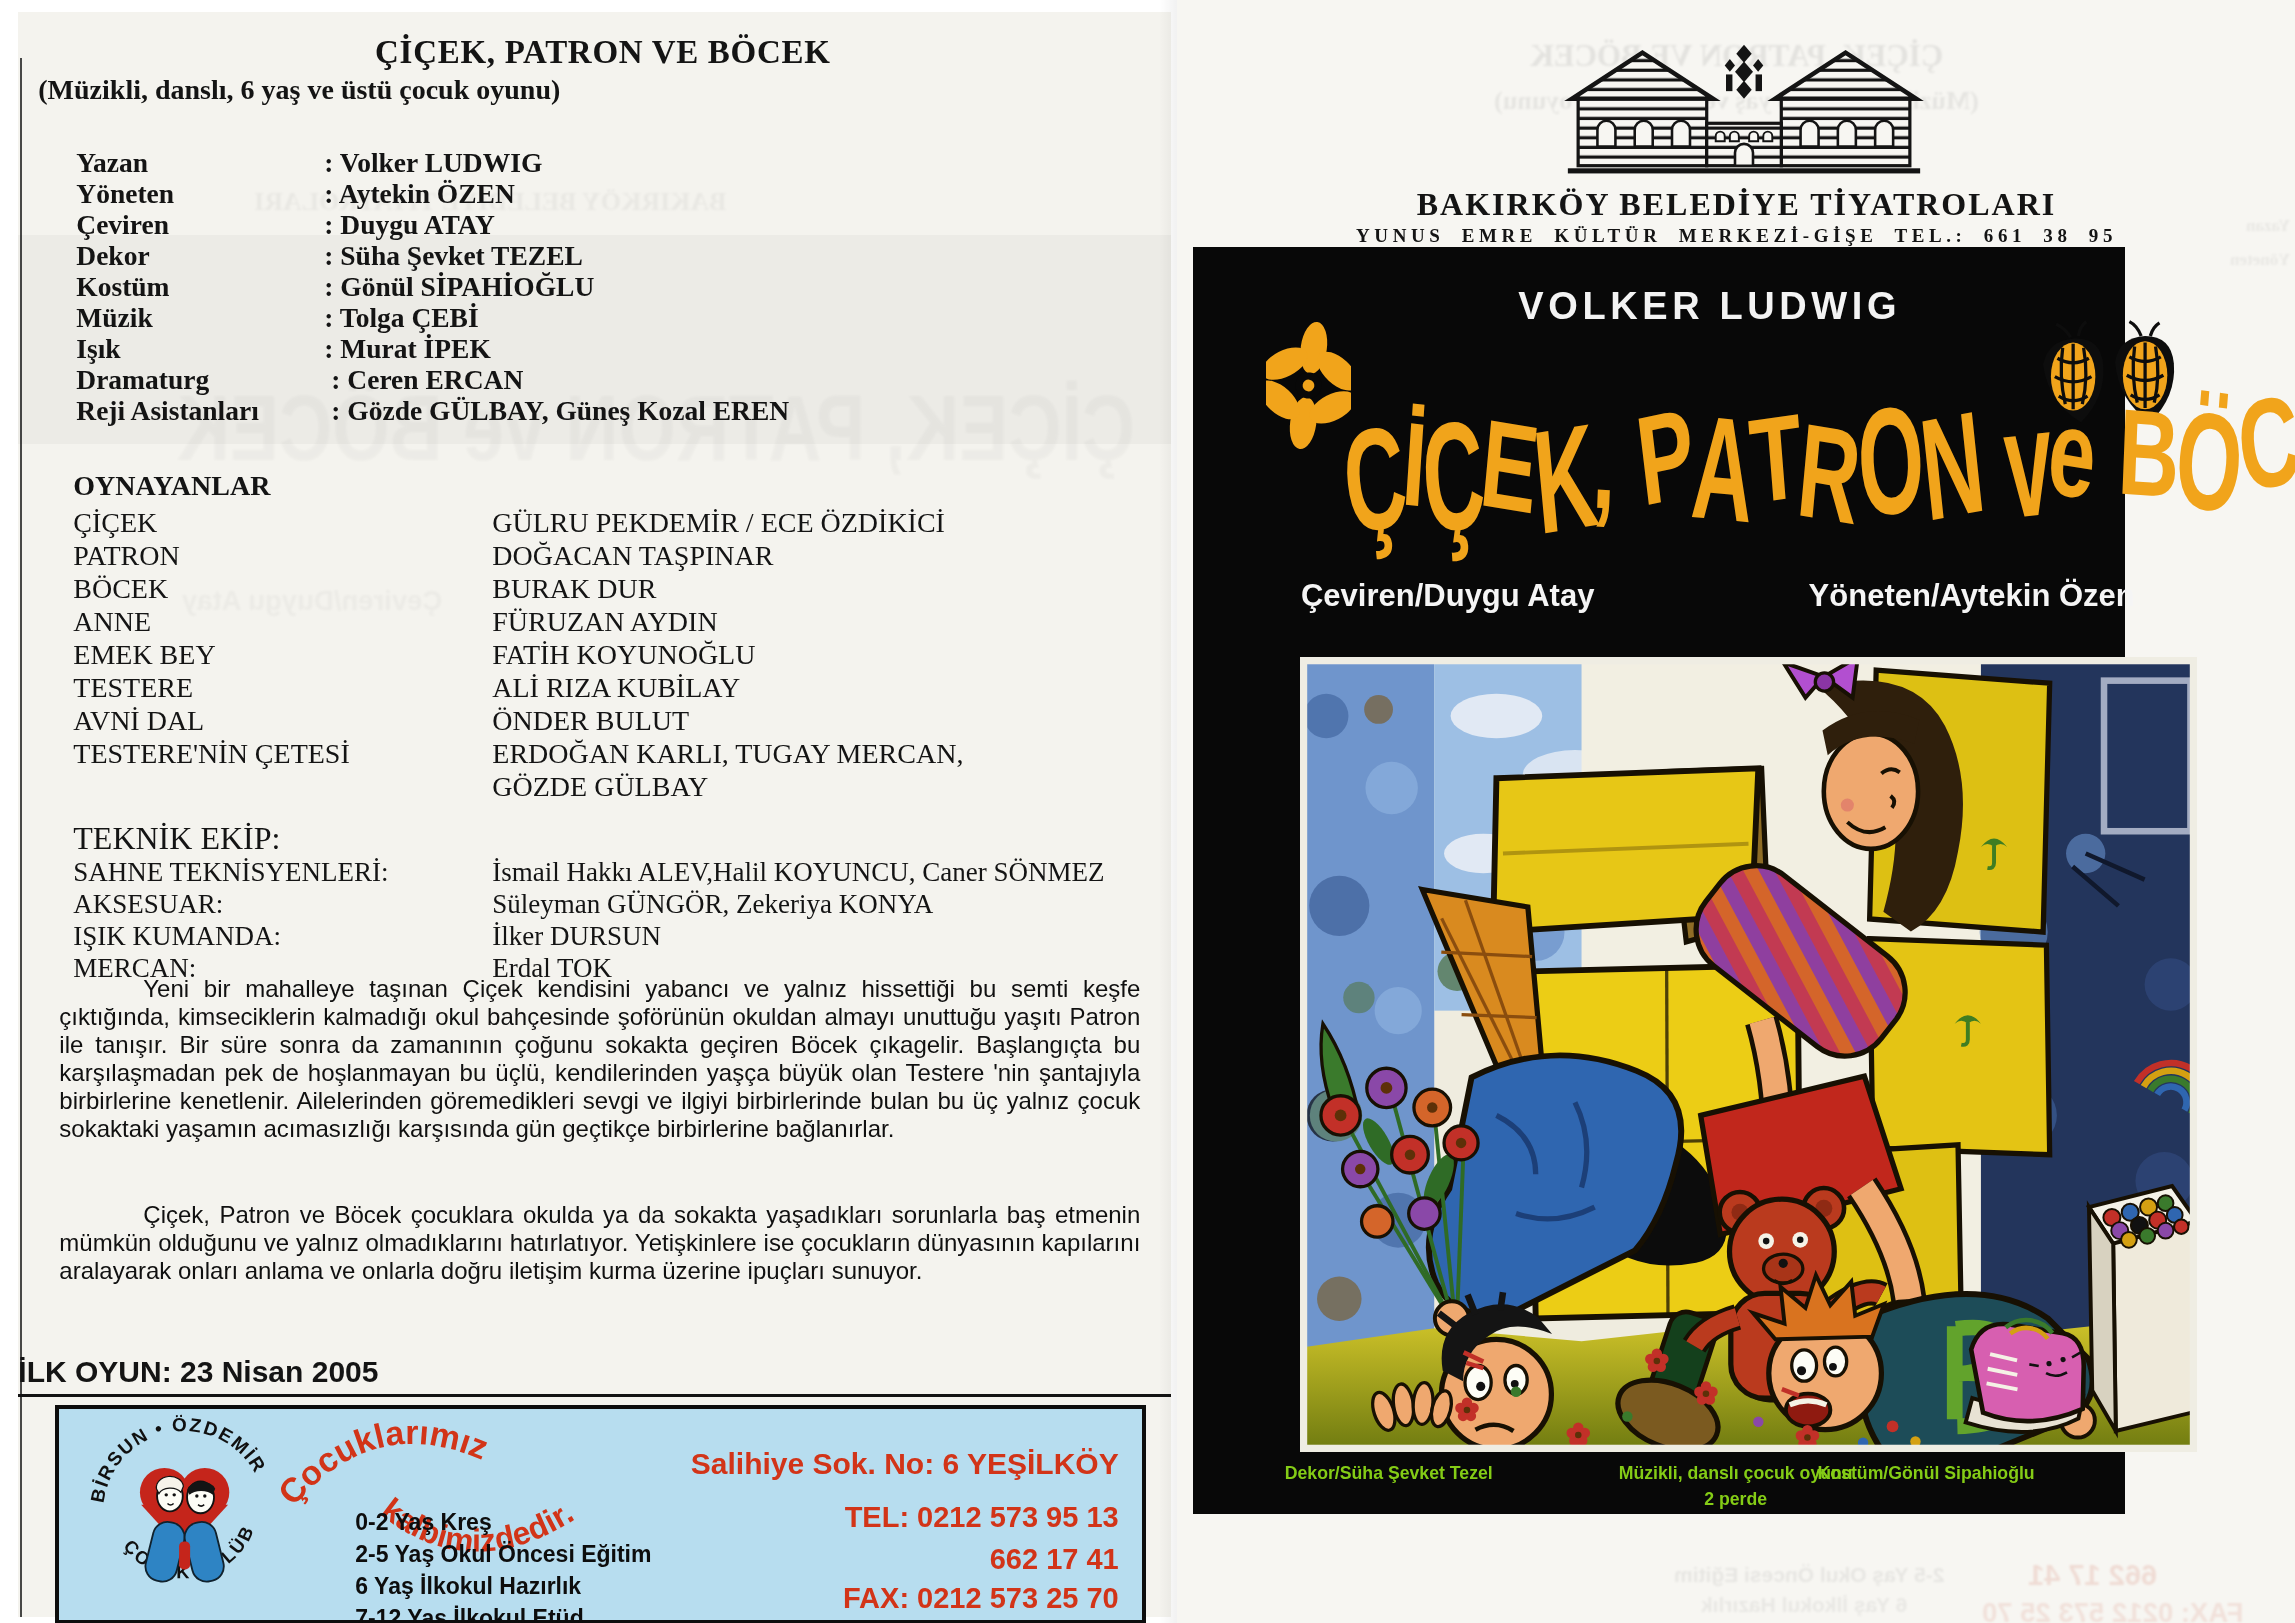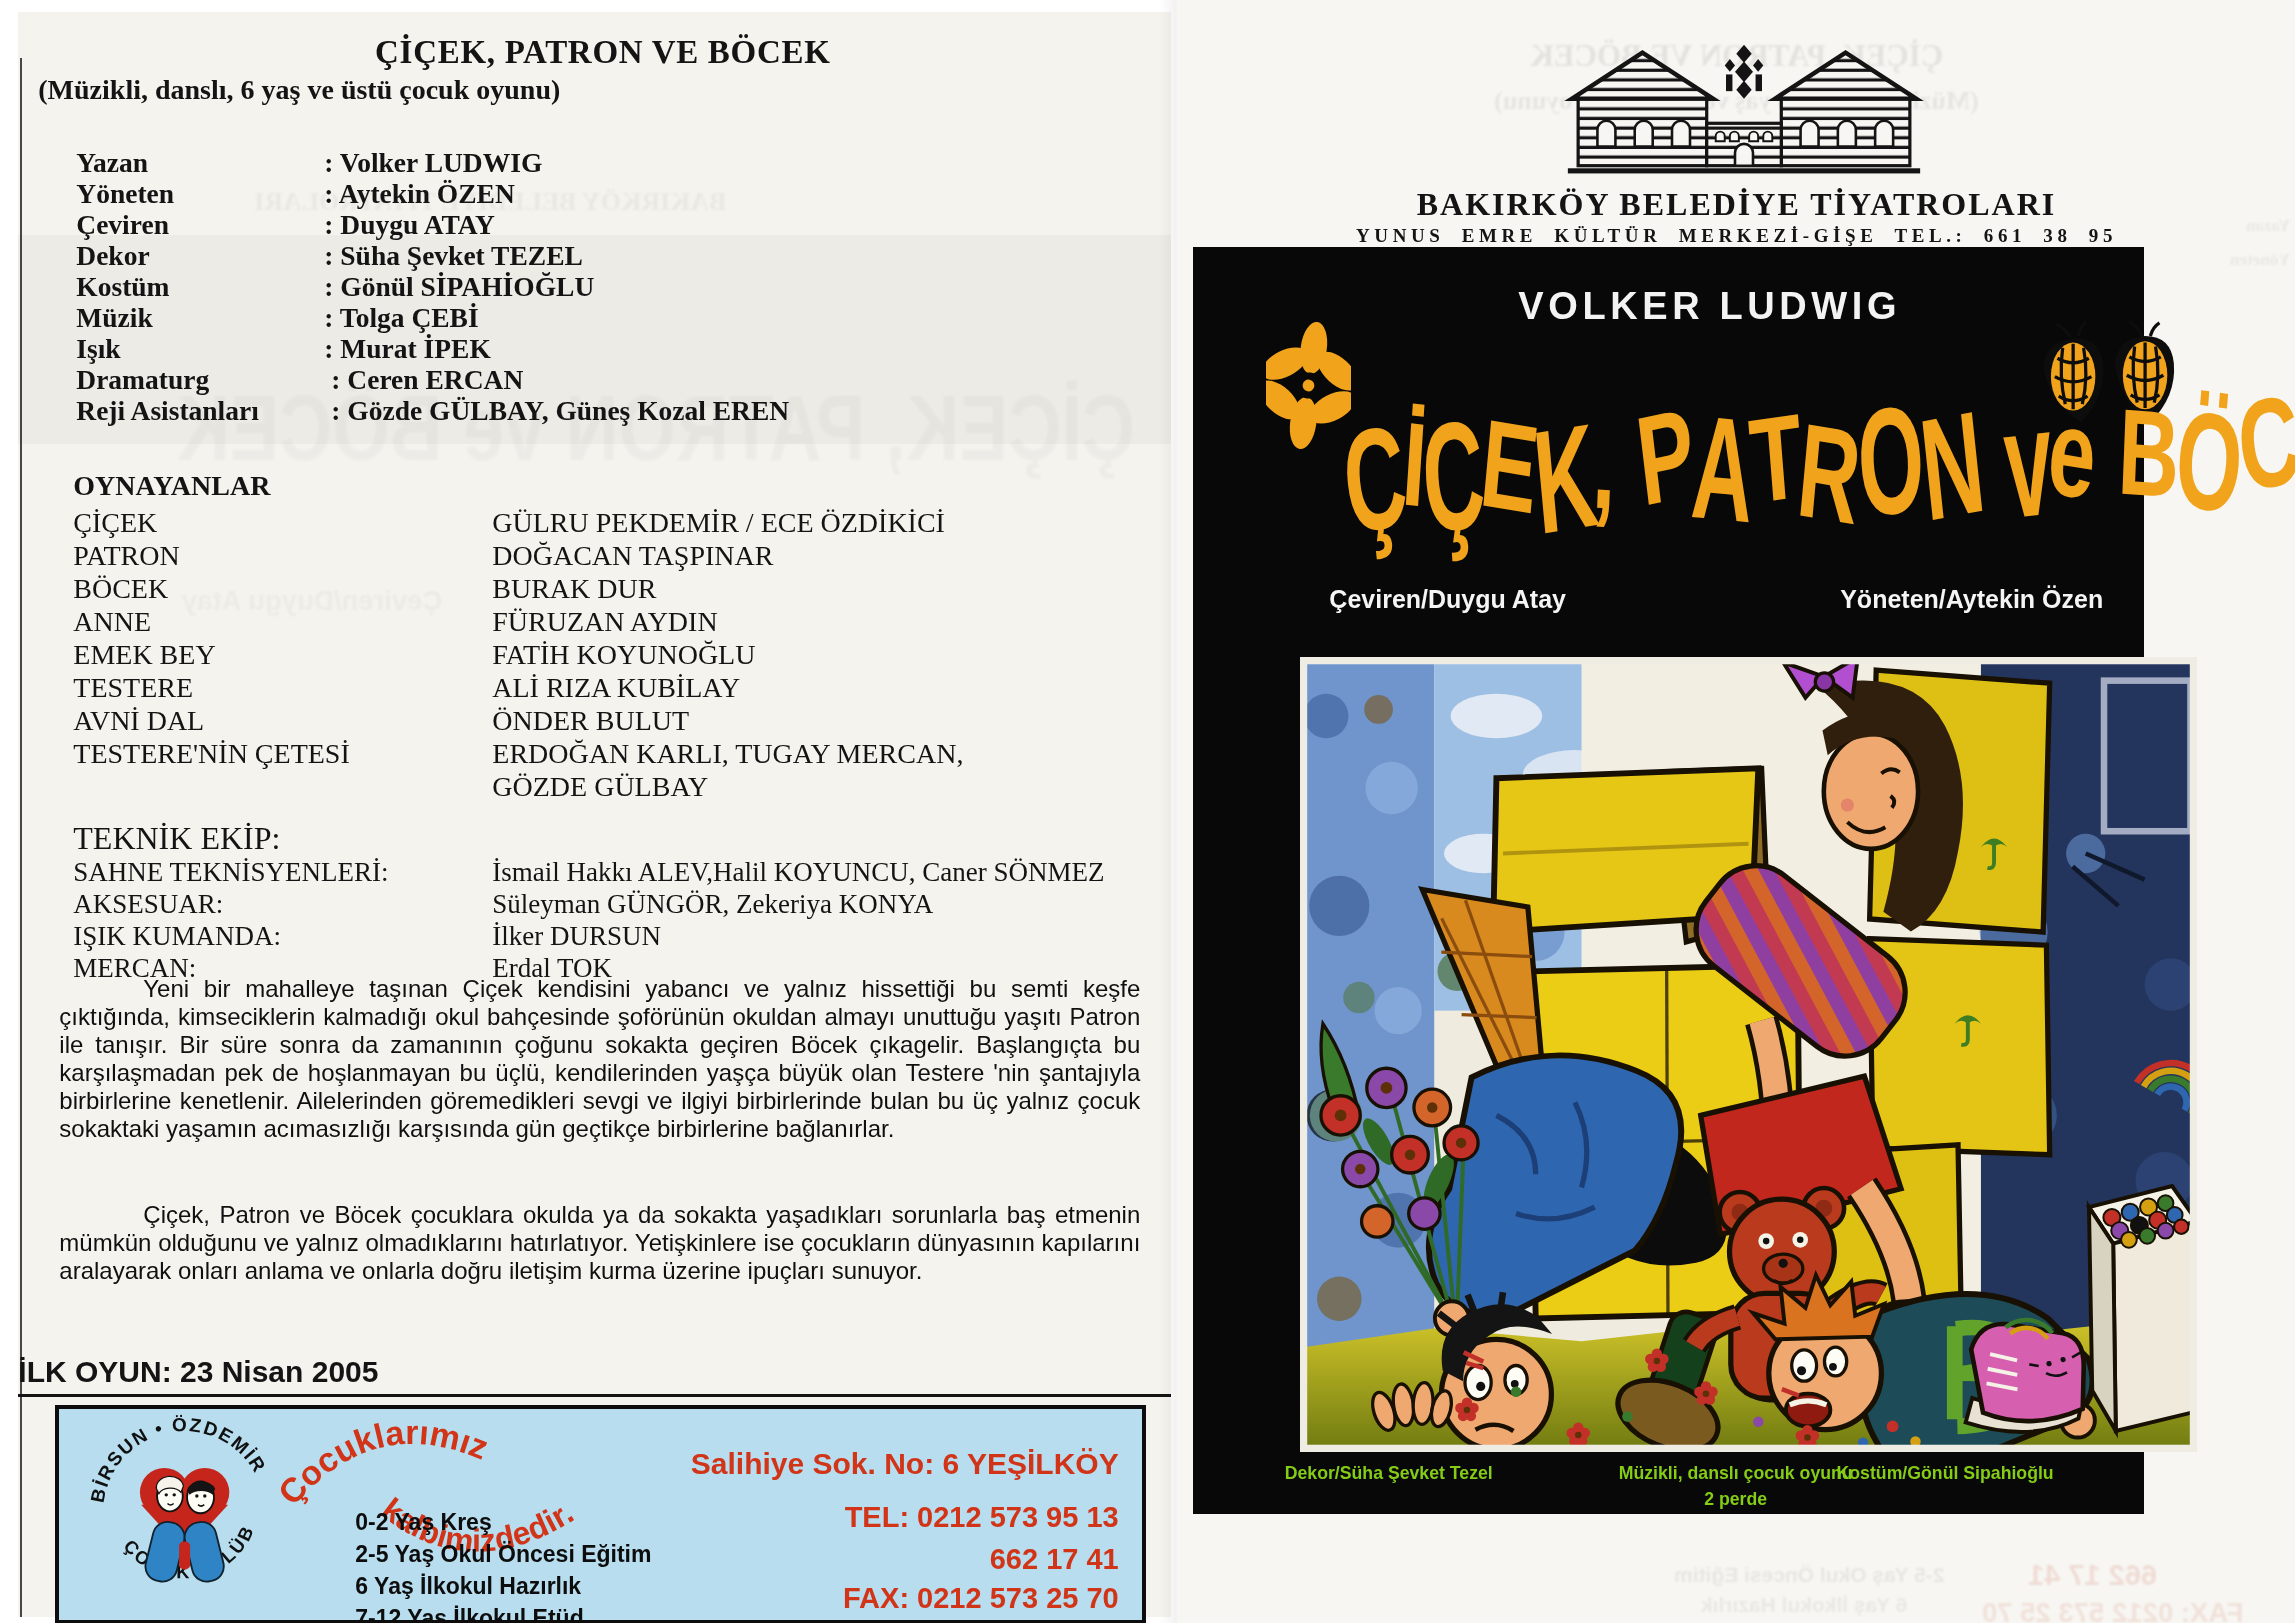--- a/index.html
+++ b/index.html
@@ -42,30 +42,30 @@
   .programs{position:absolute;left:296px;top:97px;font-family:"Liberation Sans",sans-serif;
             font-weight:bold;font-size:23px;line-height:32px;color:#0d0d0d;}
   .ad-red{position:absolute;right:23.6px;text-align:right;color:#d23418;
           font-family:"Liberation Sans",sans-serif;font-weight:bold;font-size:29px;white-space:nowrap;}
   
   .page-right{position:absolute;left:1177px;top:0px;width:1119px;height:1623px;background:#f7f6f2;}
   .org-name{position:absolute;top:186px;left:0;width:100%;text-align:center;
             font-weight:bold;font-size:32px;letter-spacing:2px;white-space:nowrap;}
   .org-sub{position:absolute;top:225px;left:0;width:100%;text-align:center;
            font-weight:bold;font-size:19px;letter-spacing:4.6px;word-spacing:7.9px;white-space:nowrap;}
-  .poster{position:absolute;left:15.7px;top:247px;width:932px;height:1267px;background:#080808;padding-left:19px;}
+  .poster{position:absolute;left:15.7px;top:247px;width:932px;height:1267px;background:#080808;}
   .poster-author{position:absolute;top:38px;left:0;width:1034px;text-align:center;color:#f3f3f3;
                  font-family:"Liberation Sans",sans-serif;font-weight:bold;font-size:38px;letter-spacing:4.6px;}
   .poster-title{position:absolute;top:111px;left:19.6px;width:1053px;height:216px;line-height:216px;
                 text-align:center;color:#f1a41b;font-family:"Liberation Sans",sans-serif;font-weight:bold;
                 font-size:113px;white-space:nowrap;letter-spacing:-3.9px;
                 transform:scaleX(.75) rotate(-1deg);}
   .poster-title span{display:inline-block;}
-  .p-credit{position:absolute;top:338px;color:#f5f5f5;font-family:"Liberation Sans",sans-serif;
-            font-weight:bold;font-size:25px;white-space:nowrap;transform:translateX(-50%);}
+  .p-credit{position:absolute;top:331px;color:#f5f5f5;font-family:"Liberation Sans",sans-serif;
+            font-weight:bold;font-size:31px;white-space:nowrap;transform:translateX(-50%);}
   .p-cap{position:absolute;color:#84cc16;font-family:"Liberation Sans",sans-serif;
          font-weight:bold;font-size:17.7px;white-space:nowrap;}
   .illus{position:absolute;left:107px;top:410px;width:897px;height:795px;}
   
   .ghost{position:absolute;white-space:nowrap;color:#5a5a5a;pointer-events:none;
          filter:blur(1.3px);font-weight:bold;}
   .mirror{transform:scaleX(-1);}
 </style>
 </head>
 <body>

